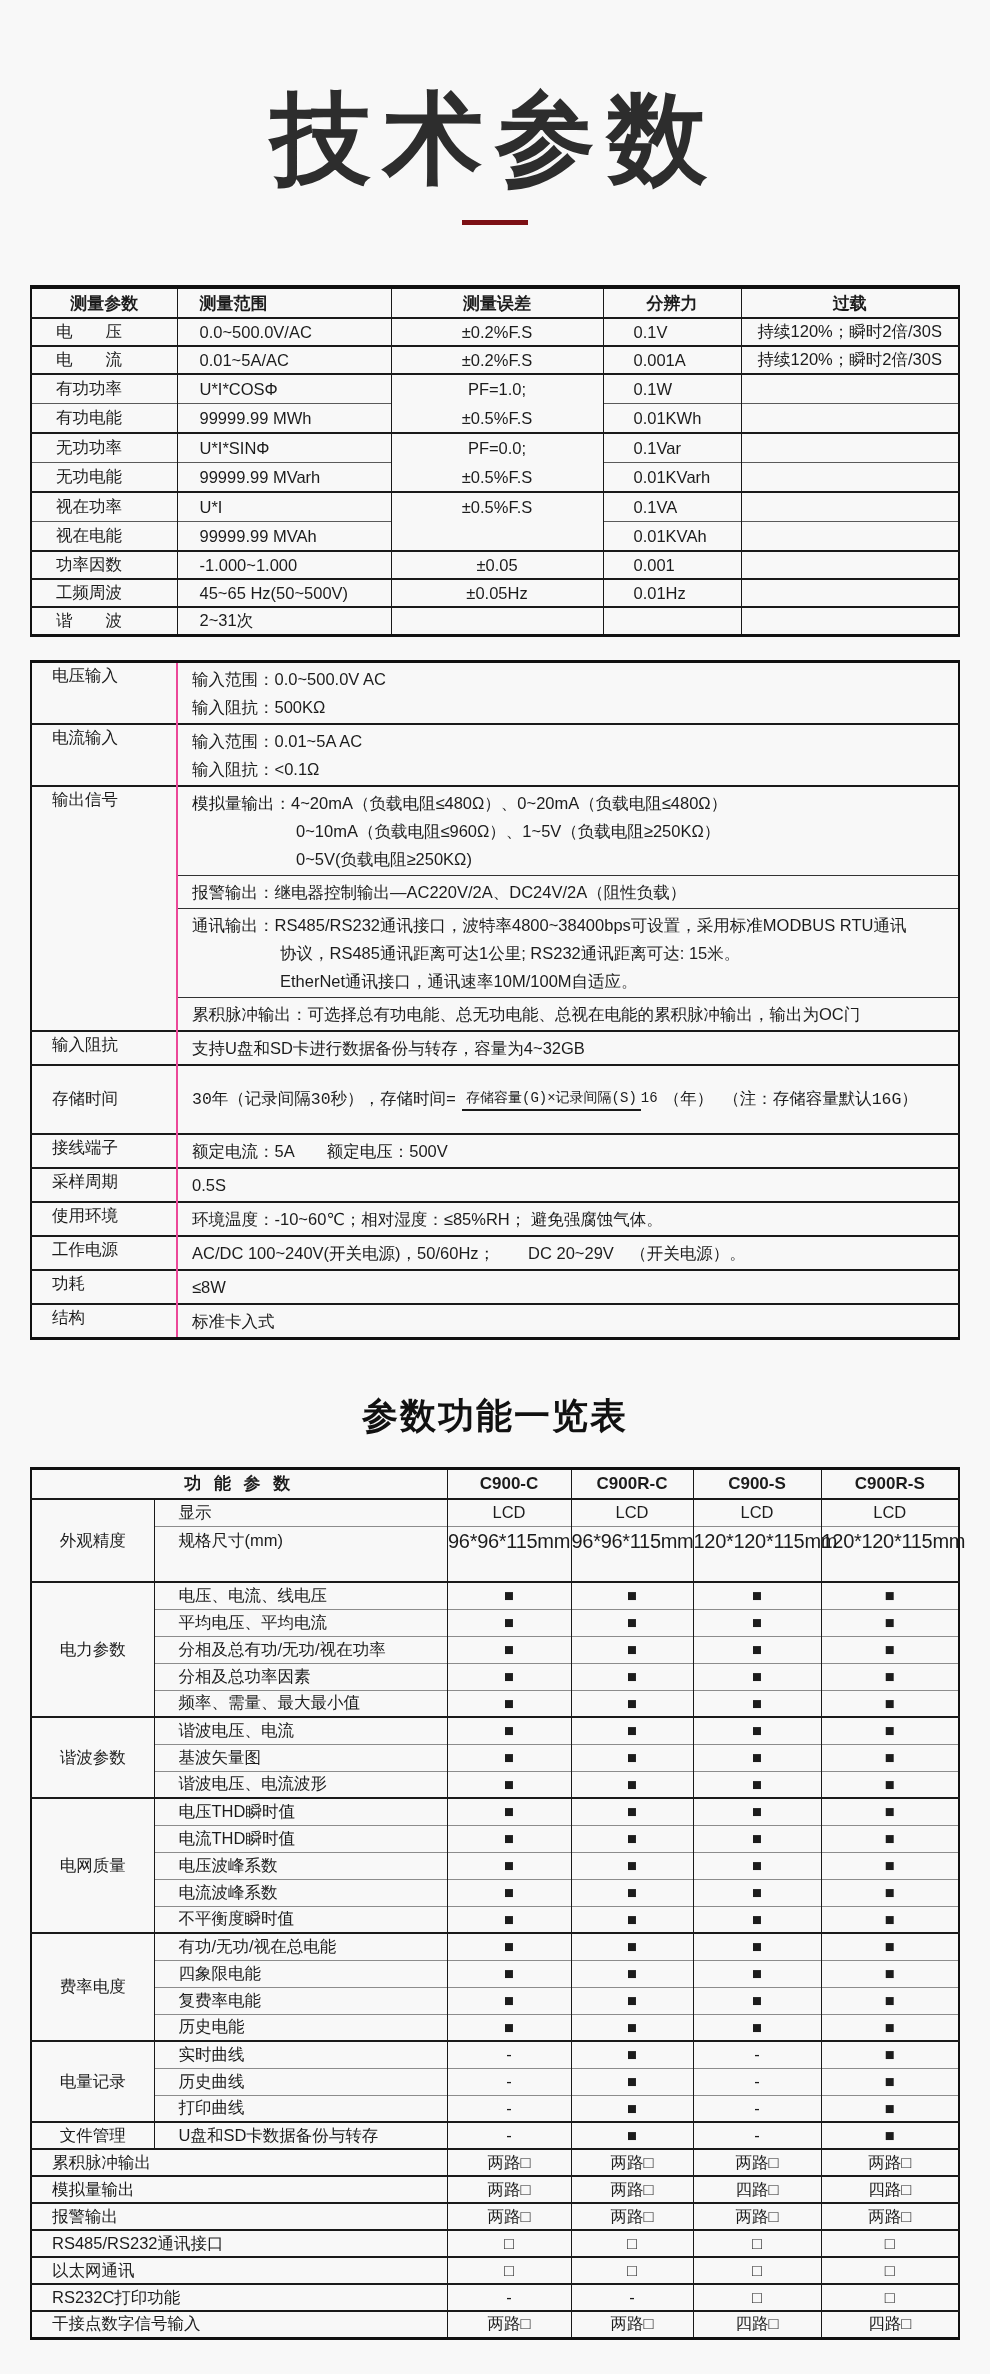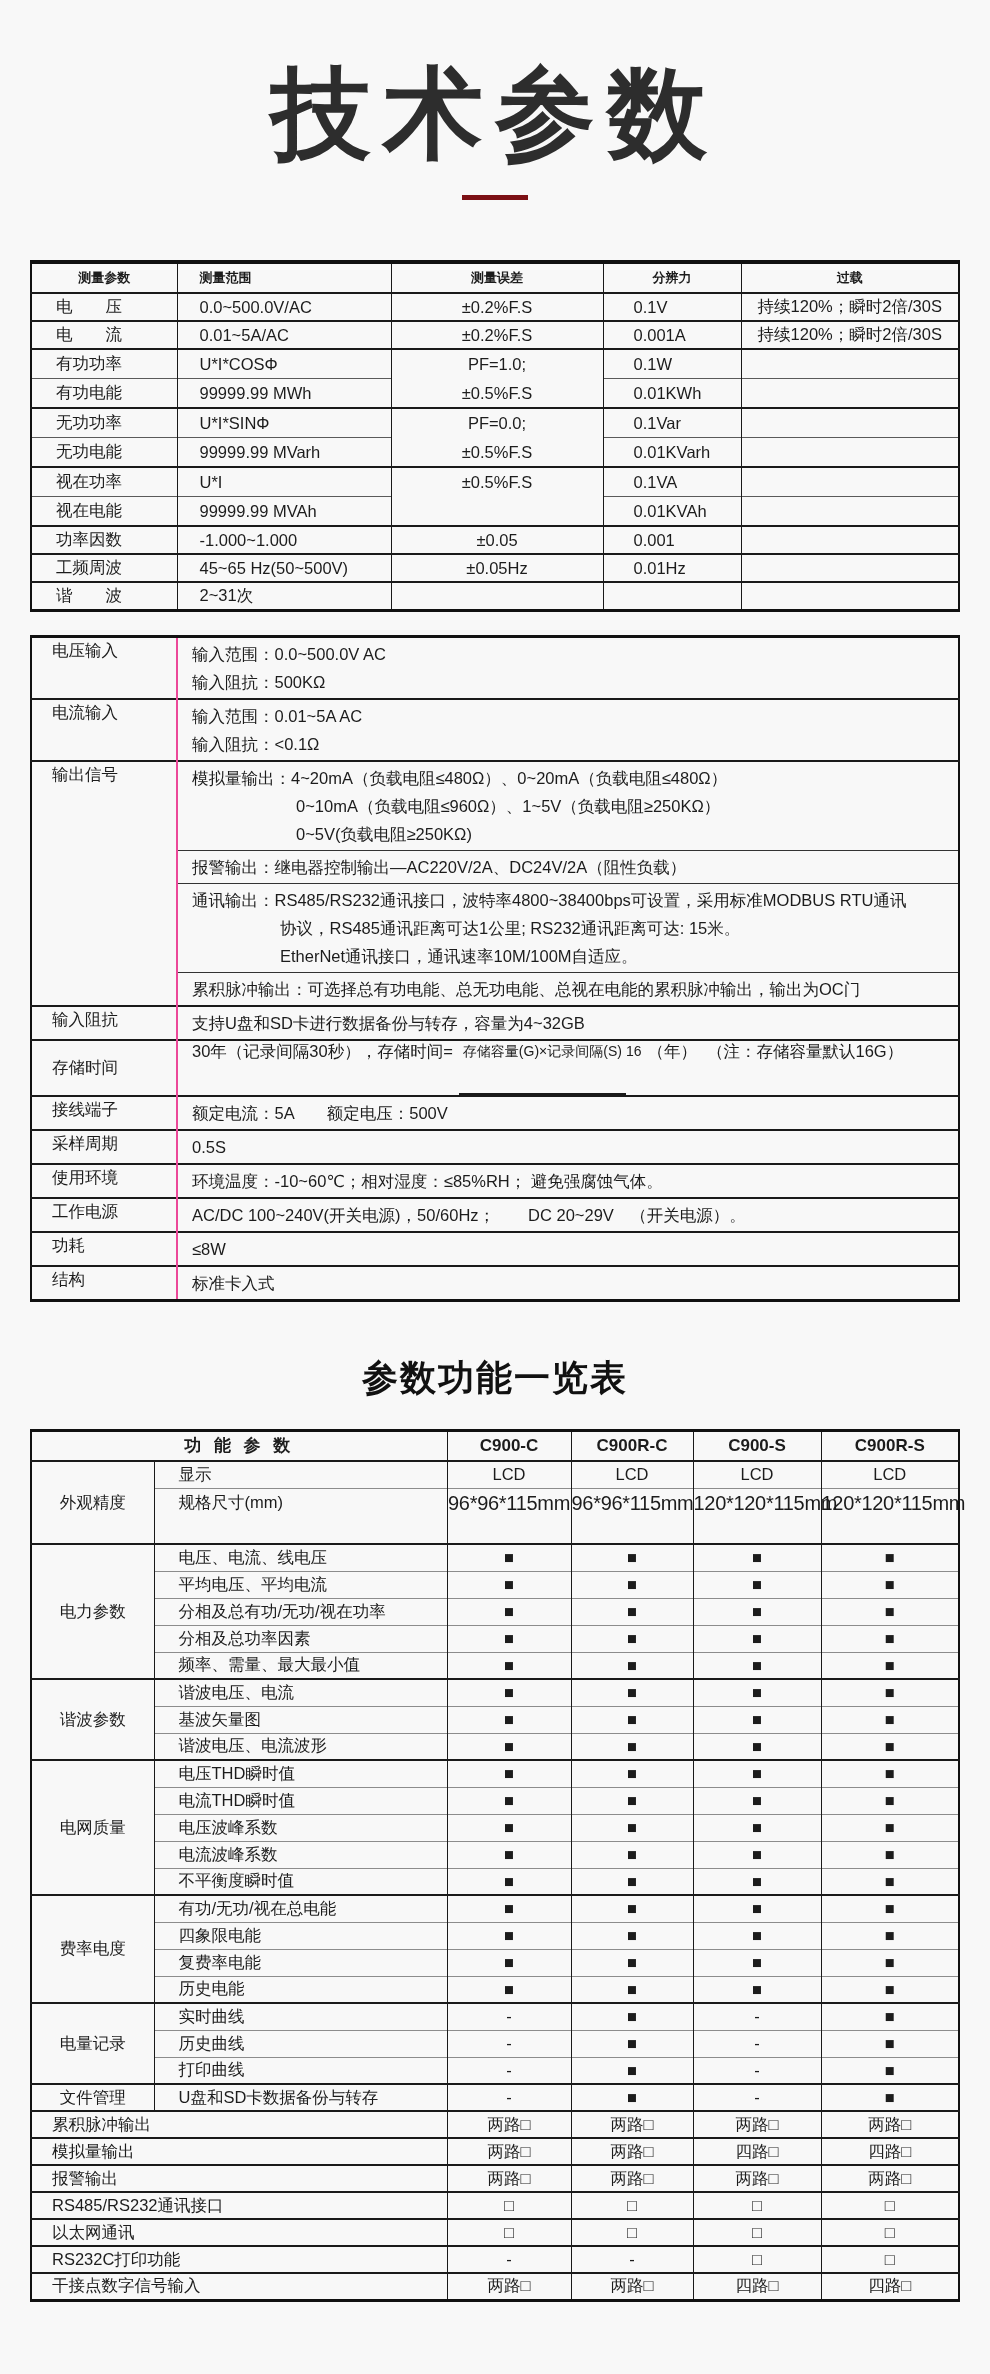--- a/index.html
+++ b/index.html
@@ -6,21 +6,21 @@
   html,body { margin:0; padding:0; }
   body {
     width: 990px;
     min-height: 2374px;
     background: #f8f8f8;
     color: #1c1c1c;
     font-family: "Liberation Sans", "DejaVu Sans", sans-serif;
   }
   .page-title {
     margin: 0;
-    padding-top: 56px;
+    padding-top: 81px;
     text-align: center;
     font-size: 100px;
     font-weight: 900;
     letter-spacing: 12px;
     color: #2d2d2d;
     line-height: 1.15;
   }
   .red-divider {
     width: 66px; height: 5px;
     background: #7c1015;
@@ -29,21 +29,21 @@
   table {
     border-collapse: collapse;
     table-layout: fixed;
     width: 928px;
     margin-left: 30px;
     background: transparent;
   }
   
   .spec-table { margin-top: 60px; border: 2px solid #111; border-top-width: 4px; border-bottom-width: 3px; }
   .spec-table th {
-    height: 31px; font-size: 13px; font-weight: bold;
+    height: 31px; font-size: 17px; font-weight: bold;
     border-left: 1px solid #1a1a1a; text-align: center; padding: 0;
   }
   .spec-table td {
     height: 28px; font-size: 16.5px;
     border-left: 1px solid #1a1a1a;
     padding: 0; text-align: left; vertical-align: middle;
   }
   .spec-table tr.gs > td { border-top: 2px solid #1a1a1a; }
   .spec-table tr:not(.gs) > td { border-top: 1px solid #5a5a5a; }
   .spec-table th.c-range { text-align: left; padding-left: 22px; }
@@ -56,21 +56,21 @@
   .mline { height: 28.5px; line-height: 28.5px; text-align: center; }
   
   .io-table { margin-top: 23px; border: 2px solid #111; border-top-width: 3px; border-bottom-width: 3px; }
   .io-table td { border-top: 2px solid #1a1a1a; vertical-align: top; font-size: 16.5px; padding: 0; }
   .io-label { padding: 2px 0 0 20px !important; }
   .io-content { border-left: 2px solid #ec4899; }
   .blk { padding: 2px 8px 2px 14px; }
   .blk + .blk { border-top: 1px solid #333; }
   .ln { line-height: 28px; white-space: nowrap; }
   .vmid { vertical-align: middle !important; padding-top: 0 !important; }
-  .storage { display: flex; height: 54px; padding: 0 0 0 14px; white-space: nowrap; }
+  .storage { display: flex; align-items: center; height: 67px; padding: 0 0 0 14px; white-space: nowrap; font-family: Liberation Mono, monospace; }
   .frac { display: inline-flex; flex-direction: row; text-align: center; margin: 0 6px; font-size: 14px; line-height: 1.5; }
   .frac .num { border-bottom: 2px solid #1a1a1a; padding: 0 4px; }
   .note { margin-left: 10px; }
   
   .section-title { margin: 52px 0 0; text-align: center; font-size: 36px; font-weight: bold; color: #111; letter-spacing: 2px; }
   .func-table { margin-top: 26px; border: 2px solid #111; border-top-width: 3px; border-bottom-width: 3px; }
   .func-table th {
     height: 31px; border-left: 1px solid #1a1a1a; border-bottom: 2px solid #1a1a1a;
     font-size: 17px; font-weight: bold; text-align: center; padding: 0;
   }

